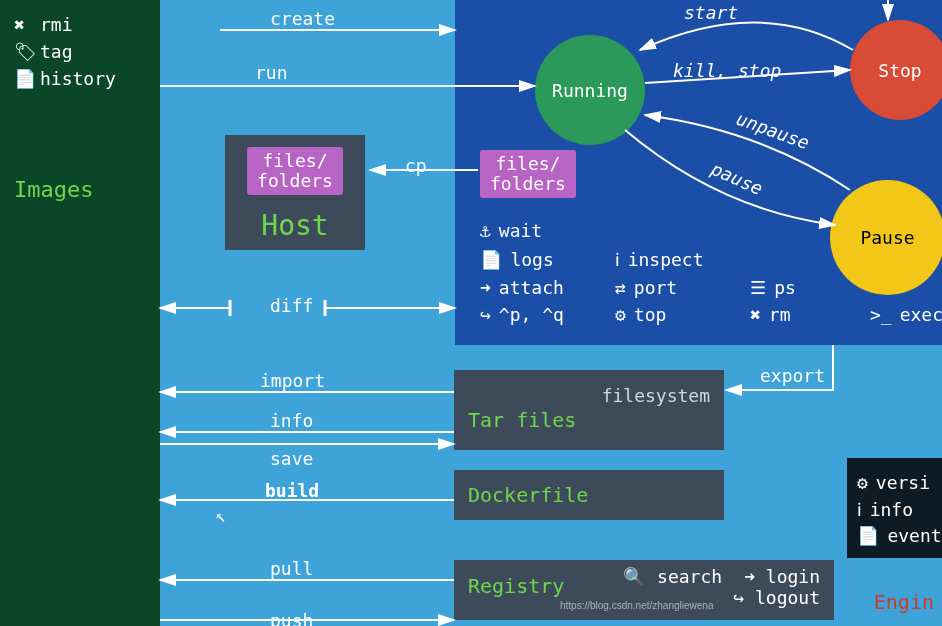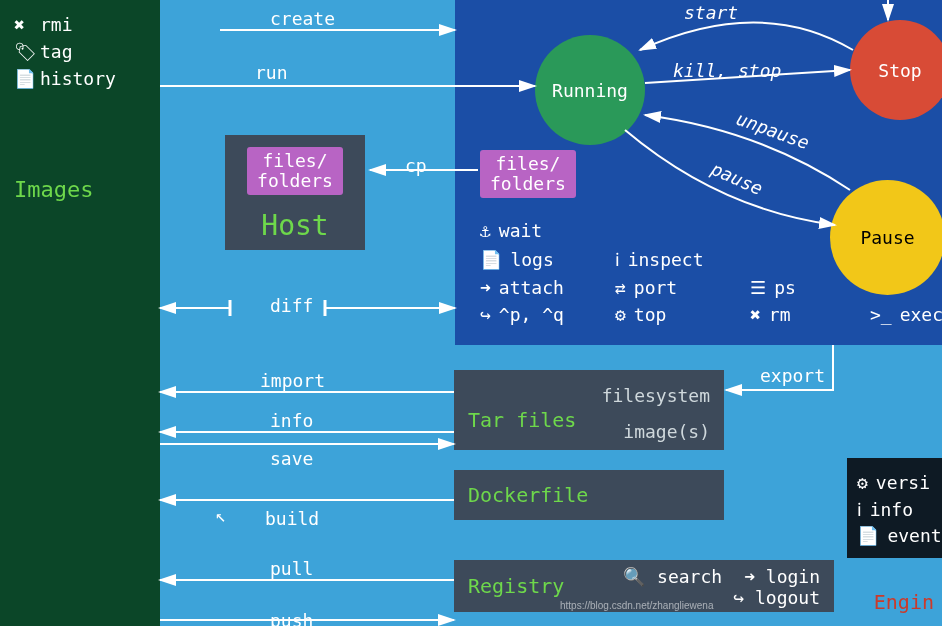--- a/index.html
+++ b/index.html
@@ -97,21 +97,21 @@
 .tar-box, .dockerfile-box, .registry-box {
   position:absolute; background:#3d4a5a; color:#fff;
 }
 .tar-box { left:454px; top:370px; width:270px; height:80px; padding:8px 14px; }
 .tar-box .title { color:#6ed84b; font-size:20px; float:left; margin-top:30px; }
 .tar-box .sub { text-align:right; line-height:2; color:#cfd8dc; }
 
 .dockerfile-box { left:454px; top:470px; width:270px; height:50px; display:flex; align-items:center; padding:0 14px; }
 .dockerfile-box .title { color:#6ed84b; font-size:20px; }
 
-.registry-box { left:454px; top:560px; width:380px; height:52px; padding:6px 14px; }
+.registry-box { left:454px; top:560px; width:380px; height:60px; padding:6px 14px; }
 .registry-box .title { color:#6ed84b; font-size:20px; float:left; margin-top:8px; }
 .registry-box .cmds2 { display:flex; gap:22px; justify-content:flex-end; color:#fff; }
 
 .engine-box {
   position:absolute;
   right:0; top:458px;
   width:95px; height:100px;
   background:#0e1a24;
   color:#fff;
   padding:10px;
@@ -206,21 +206,20 @@
   <div>
       <span>&gt;_</span>
       <span>exec</span>
     </div>
 </div>
 
 <div class="tar-box">
   <div class="title">Tar files</div>
   <div class="sub">
     <div>filesystem</div>
-    <div>image(s)</div>
   </div>
 </div>
 
 <div class="dockerfile-box">
   <div class="title">Dockerfile</div>
 </div>
 
 <div class="registry-box">
   <div class="title">Registry</div>
   <div class="cmds2">
@@ -252,21 +251,21 @@
 <div class="arrow-label" style="left:255px; top:62px;">run</div>
 <div class="lbl" style="left:684px; top:2px;">start</div>
 <div class="lbl" style="left:673px; top:60px;">kill, stop</div>
 <div class="lbl" style="left:735px; top:120px; transform:rotate(20deg);">unpause</div>
 <div class="lbl" style="left:710px; top:168px; transform:rotate(24deg);">pause</div>
 <div class="arrow-label" style="left:405px; top:155px;">cp</div>
 <div class="arrow-label" style="left:270px; top:295px;">diff</div>
 <div class="arrow-label" style="left:260px; top:370px;">import</div>
 <div class="arrow-label" style="left:270px; top:410px;">info</div>
 <div class="arrow-label" style="left:270px; top:448px;">save</div>
-<div class="arrow-label" style="left:265px; top:508px;">build</div>
+<div class="arrow-label" style="left:265px; top:480px;font-weight:bold;">build</div>
 <div class="arrow-label" style="left:270px; top:558px;">pull</div>
 <div class="arrow-label" style="left:270px; top:610px;">push</div>
 <div class="arrow-label" style="left:760px; top:365px;">export</div>
 
 <svg class="overlay" width="942" height="626">
   <defs>
     <marker id="ah" markerWidth="10" markerHeight="10" refX="8" refY="3" orient="auto">
       <path d="M0,0 L9,3 L0,6 Z" fill="#fff"></path>
     </marker>
   </defs>

